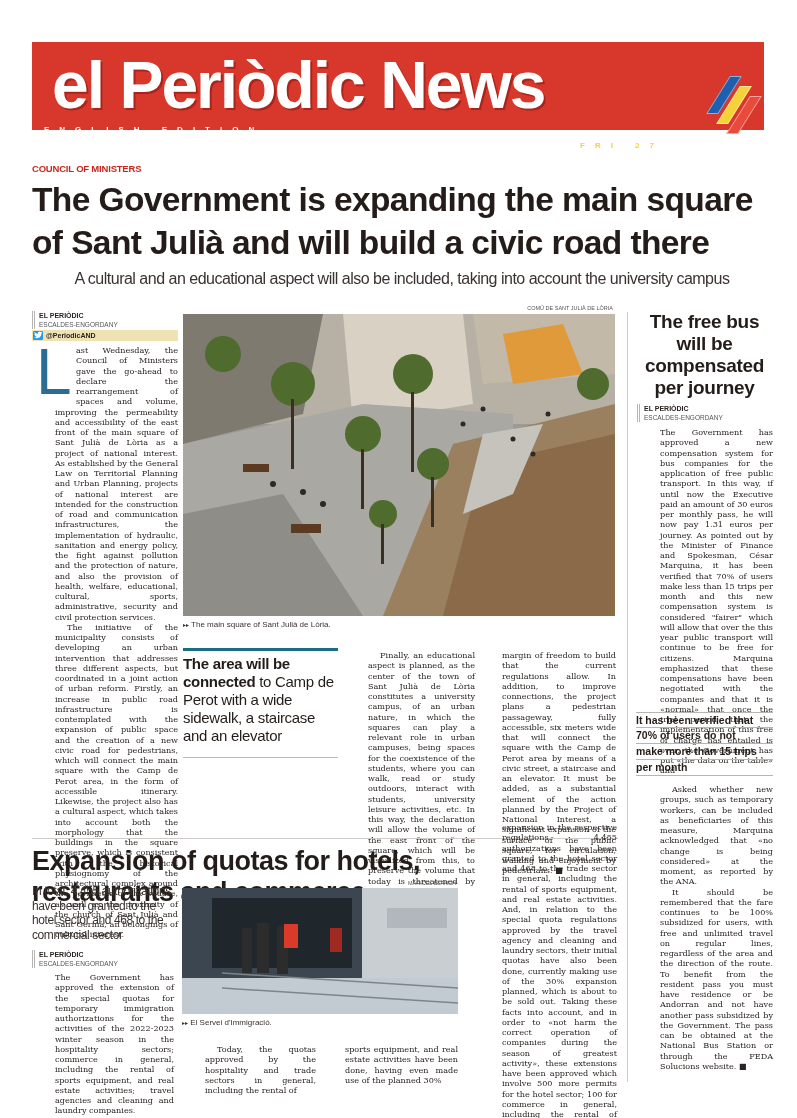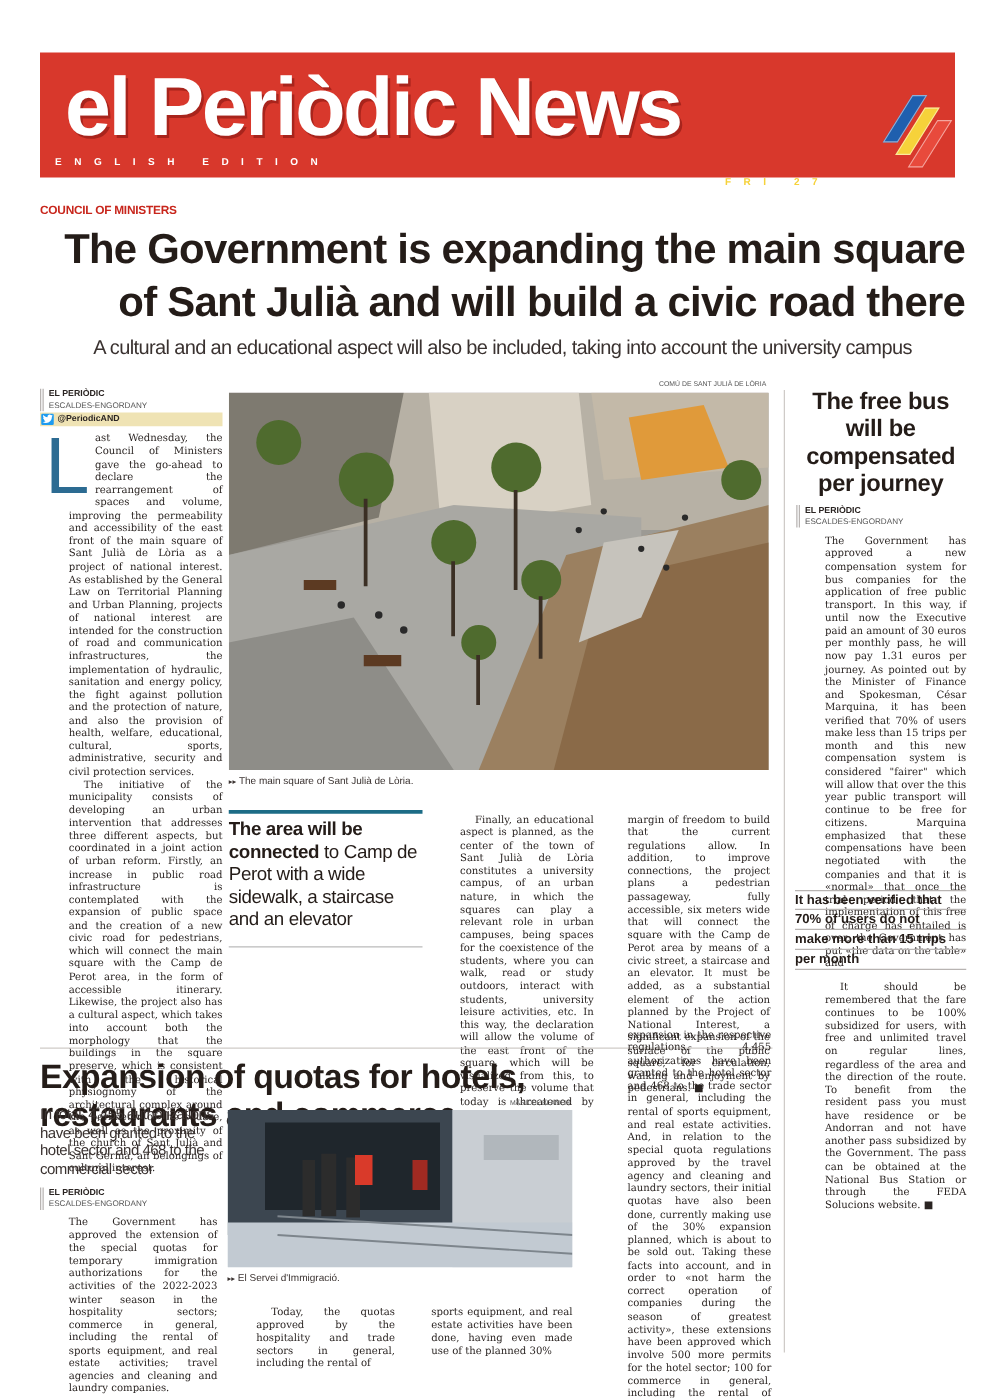--- a/index.html
+++ b/index.html
@@ -1,27 +1,27 @@
 <!DOCTYPE html>
 <html><head>
 <meta charset="utf-8">
 <style>
   * { box-sizing: border-box; margin: 0; padding: 0; }
   body { width: 797px; height: 1118px; background: #ffffff; position: relative; overflow: hidden; font-family: "DejaVu Serif", serif; color: #2a2422; }
   .abs { position: absolute; }
 
   
-  .masthead { left: 32px; top: 42px; width: 732px; height: 100px; background: #d8382c; padding-left: 24px; }
+  .masthead { left: 32px; top: 42px; width: 732px; height: 88px; background: #d8382c; padding-left: 24px; }
   .mast-title { left: 20px; top: 6px; font-family: "Liberation Sans", sans-serif; font-weight: bold; font-size: 66px; color: #fff; letter-spacing: -2px; line-height: 74px; text-shadow: 2px 2px 0 #a8241c; }
   .mast-edition { left: 12px; top: 83px; font-family: "Liberation Sans", sans-serif; font-weight: bold; font-size: 8px; color: #fff; letter-spacing: 10px; }
   .mast-date { left: 548px; top: 83px; font-family: "Liberation Sans", sans-serif; font-weight: bold; font-size: 8px; color: #f6d23a; letter-spacing: 10px; margin-top: 16px; }
   .logo-stripe { width: 12px; height: 38px; transform: skewX(-32deg); border: 1px solid rgba(255,255,255,0.5); }
 
   .kicker { left: 32px; top: 163px; font-family: "Liberation Sans", sans-serif; font-weight: bold; font-size: 9.5px; color: #c8261c; letter-spacing: -0.2px; }
-  .headline { left: 32px; top: 178px; width: 740px; font-family: "Liberation Sans", sans-serif; font-weight: bold; font-size: 33.5px; line-height: 43px; color: #241c18; letter-spacing: -0.6px; text-align: right; }
+  .headline { left: 32px; top: 178px; width: 740px; font-family: "Liberation Sans", sans-serif; font-weight: bold; font-size: 33.5px; line-height: 43px; color: #241c18; letter-spacing: -0.6px; }
   .subhead { left: 32px; top: 270px; width: 740px; font-family: "Liberation Sans", sans-serif; font-size: 16px; color: #3a3230; letter-spacing: -0.5px; text-align: center; }
 
   .byline { font-family: "Liberation Sans", sans-serif; border-left: 3px double #b8b4b2; padding-left: 4px; }
   .byline .bl-name { font-weight: bold; font-size: 7px; color: #2a2422; display: block; line-height: 9px; }
   .byline .bl-loc { font-size: 6.5px; color: #555; display: block; line-height: 9px; }
 
   .twitter-bar { left: 32px; top: 330px; width: 146px; height: 11px; background: #efe3b4; font-family: "Liberation Sans", sans-serif; font-size: 7px; font-weight: bold; color: #2a2422; line-height: 11px; padding-left: 14px; }
   .tw-icon { position: absolute; left: 1px; top: 1px; width: 10px; height: 9px; background: #1d9bf0; border-radius: 1px; }
 
   .body-text { font-family: "DejaVu Serif", serif; font-size: 8.1px; line-height: 10.25px; color: #2a2422; text-align: justify; }
@@ -161,20 +161,21 @@
 <div class="abs body-text" style="left:637px;top:427px;width:136px;">
   <p class="first">The Government has approved a new compensation system for bus companies for the application of free public transport. In this way, if until now the Executive paid an amount of 30 euros per monthly pass, he will now pay 1.31 euros per journey. As pointed out by the Minister of Finance and Spokesman, César Marquina, it has been verified that 70% of users make less than 15 trips per month and this new compensation system is considered "fairer" which will allow that over the this year public transport will continue to be free for citizens. Marquina emphasized that these compensations have been negotiated with the companies and that it is «normal» that once the trial period that the implementation of this free of charge has entailed is over, the Government has put «the data on the table» and</p>
 </div>
 <div class="abs pull2">
   <div>It has been verified that</div>
   <div>70% of users do not</div>
   <div>make more than 15 trips</div>
   <div>per month</div>
 </div>
 <div class="abs body-text" style="left:637px;top:784px;width:136px;">
+  <p>Asked whether new groups, such as temporary workers, can be included as beneficiaries of this measure, Marquina acknowledged that «no change is being considered» at the moment, as reported by the ANA.</p>
   <p><span>It should be remembered that the fare continues to be 100% subsidized for users, with free and unlimited travel on regular lines, regardless of the area and the direction of the route. To benefit from the resident pass you must have residence or be Andorran and not have another pass subsidized by the Government. The pass can be obtained at the National Bus Station or through the FEDA Solucions website.</span> <span>■</span></p>
 </div>
 
 <div class="abs rule-h" style="left:32px;top:838px;width:586px;"></div>
 
 <h2 class="abs head2">Expansion of quotas for hotels, restaurants and commerce</h2>
 <div class="abs sub2">In total, 4,455 authorizations have been granted to the hotel sector and 468 to the commercial sector</div>
 <div class="abs byline" style="left:32px;top:950px;">
   <span class="bl-name">EL PERIÒDIC</span>
   <span class="bl-loc">ESCALDES-ENGORDANY</span>

